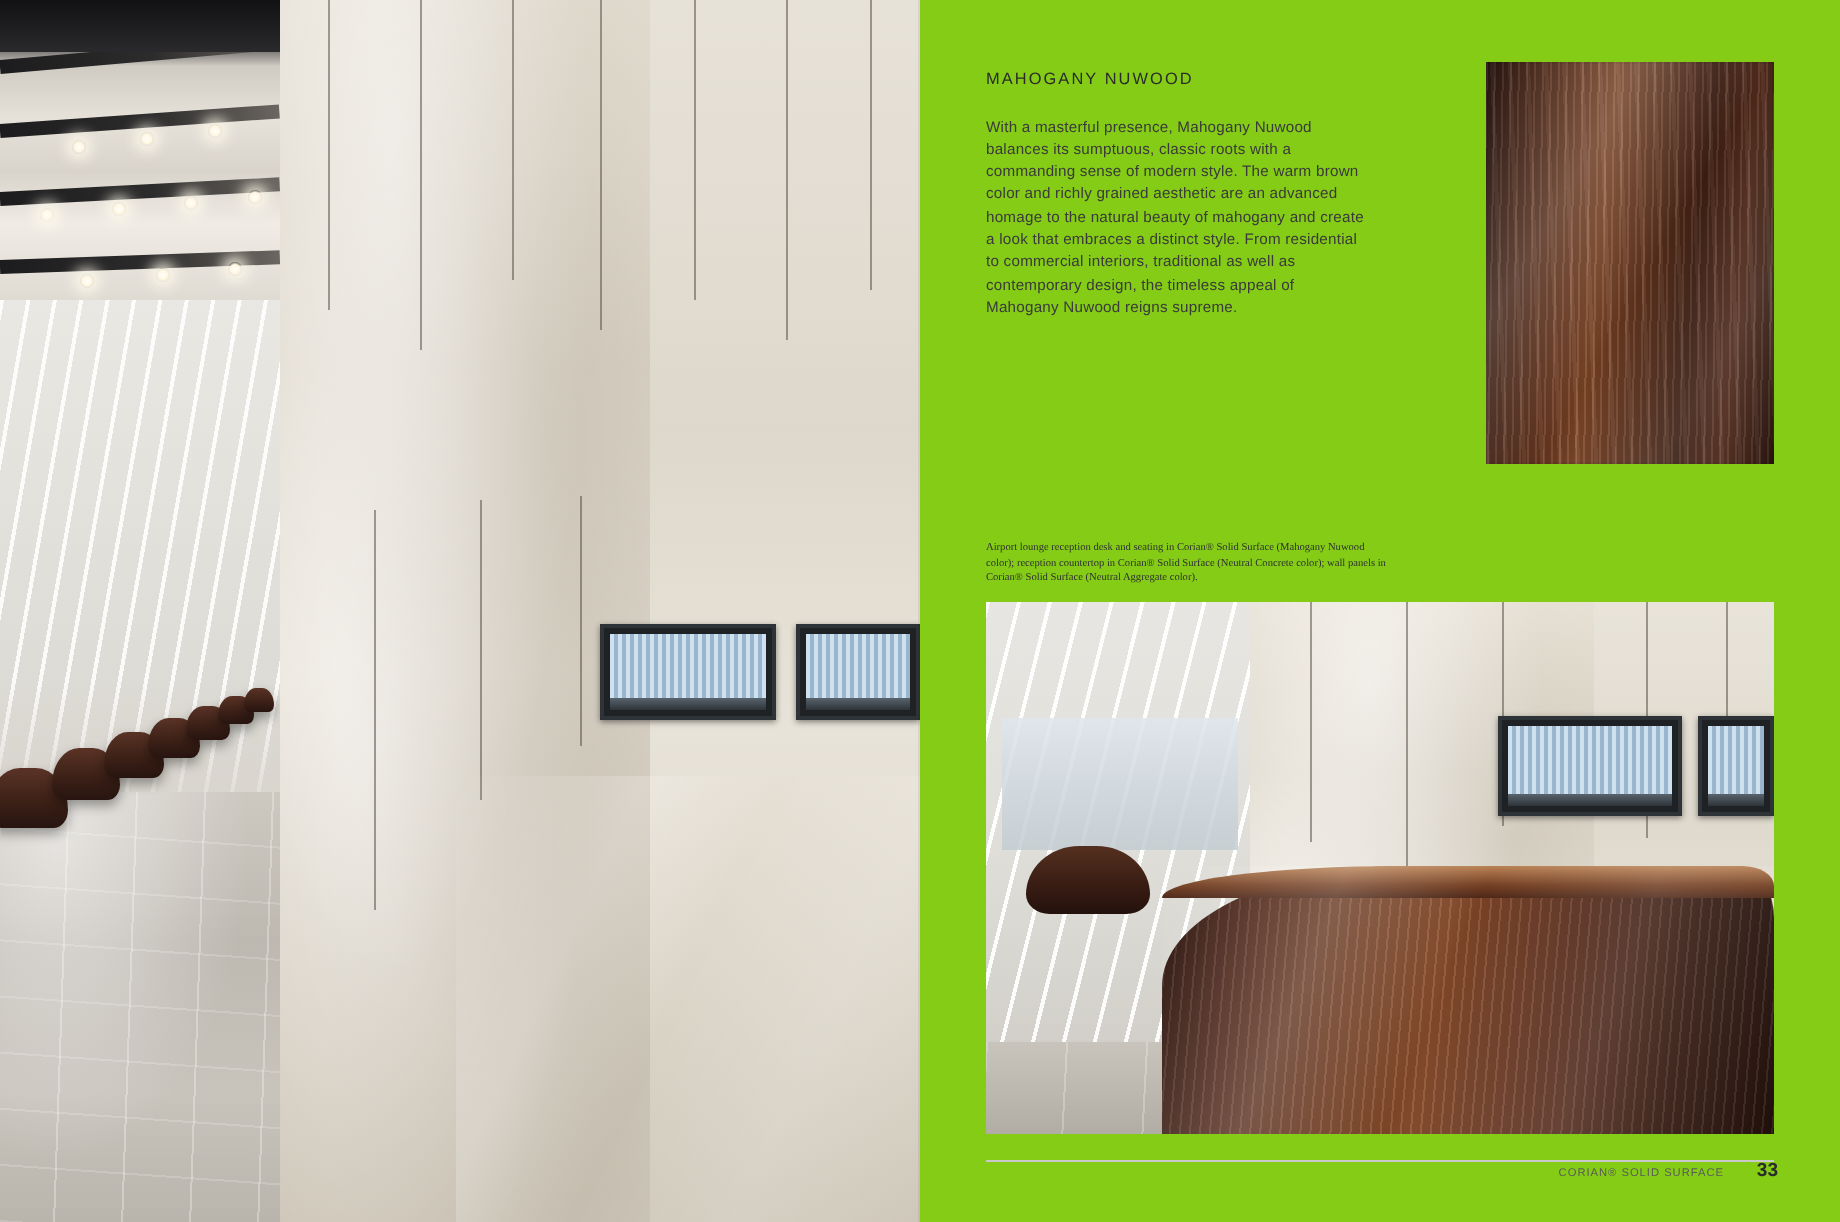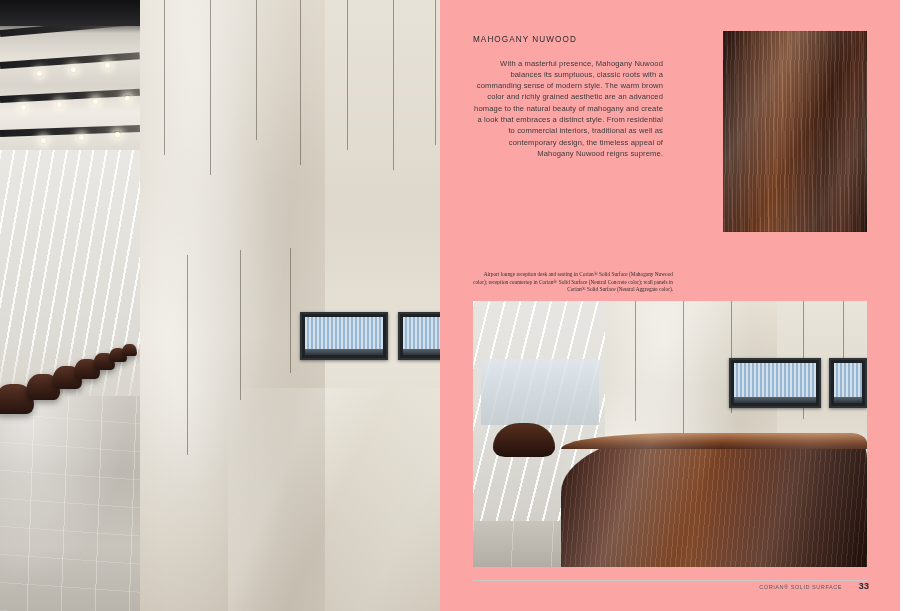--- a/index.html
+++ b/index.html
@@ -138,24 +138,23 @@
       repeating-linear-gradient(90deg, #cfe0ef 0 2px, #9ab6cf 2px 4px),
       linear-gradient(180deg, #e8f1f8 0%, #b9cfe2 60%, #8fa9c0 100%);
   }
   .mon .bar {
     position:absolute; left:3px; right:3px; bottom:3px; height:6px;
     background: linear-gradient(180deg, #58636d, #2e3439);
   }
 
   
   .right-page {
-    position: absolute; left: 440px; top: 0;
+    position: absolute; left: 460px; top: 0;
     width: 460px; height: 611px;
-    background: #fca5a5;
-    text-align: right;
+    background: #84cc16;
   }
   .headline {
     position: absolute; left: 33px; top: 30px;
     font-size: 8.2px; letter-spacing: 1.05px;
     color: #2b2b2b; font-weight: 400;
   }
   .bodycopy {
     position: absolute; left: 33px; top: 50px; width: 190px;
     font-size: 7.6px; line-height: 11.3px; color: #3a3a3a;
     letter-spacing: 0.12px;

